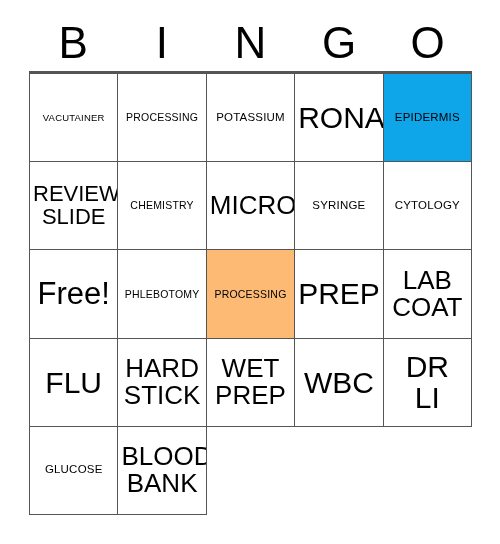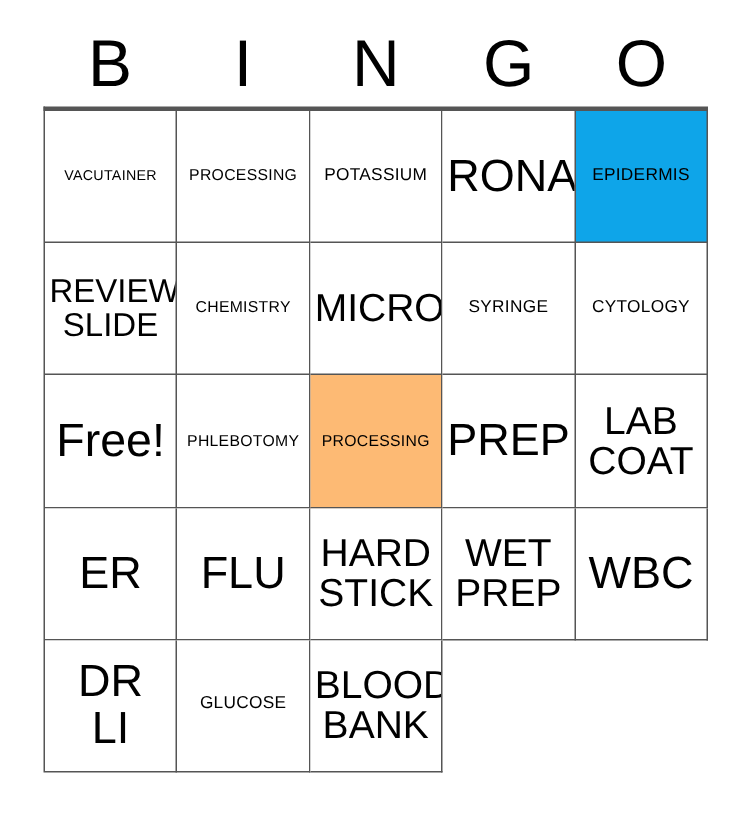--- a/index.html
+++ b/index.html
@@ -144,23 +144,20 @@
       </div>
 
     <div class="cell" style="background: rgb(255, 255, 255); border-right-color: rgb(85, 85, 85); border-bottom-color: rgb(85, 85, 85);">
         <span class="cell-text fs-xxl">PREP</span>
       </div>
     <div class="cell" style="background: rgb(255, 255, 255); border-right-color: rgb(85, 85, 85); border-bottom-color: rgb(85, 85, 85);">
         <span class="cell-text fs-xl">LAB
 COAT</span>
       </div>
     <div class="cell" style="background: rgb(255, 255, 255); border-right-color: rgb(85, 85, 85); border-bottom-color: rgb(85, 85, 85);">
-        <span class="cell-text fs-xxl">ER</span>
-      </div>
-    <div class="cell" style="background: rgb(255, 255, 255); border-right-color: rgb(85, 85, 85); border-bottom-color: rgb(85, 85, 85);">
         <span class="cell-text fs-xxl">FLU</span>
       </div>
     <div class="cell" style="background: rgb(255, 255, 255); border-right-color: rgb(85, 85, 85); border-bottom-color: rgb(85, 85, 85); justify-content: center;">
         <span class="cell-text fs-xl">HARD
 STICK</span>
       </div>
 
     <div class="cell" style="background: rgb(255, 255, 255); border-right-color: rgb(85, 85, 85); border-bottom-color: rgb(85, 85, 85);">
         <span class="cell-text fs-xl">WET
 PREP</span>

